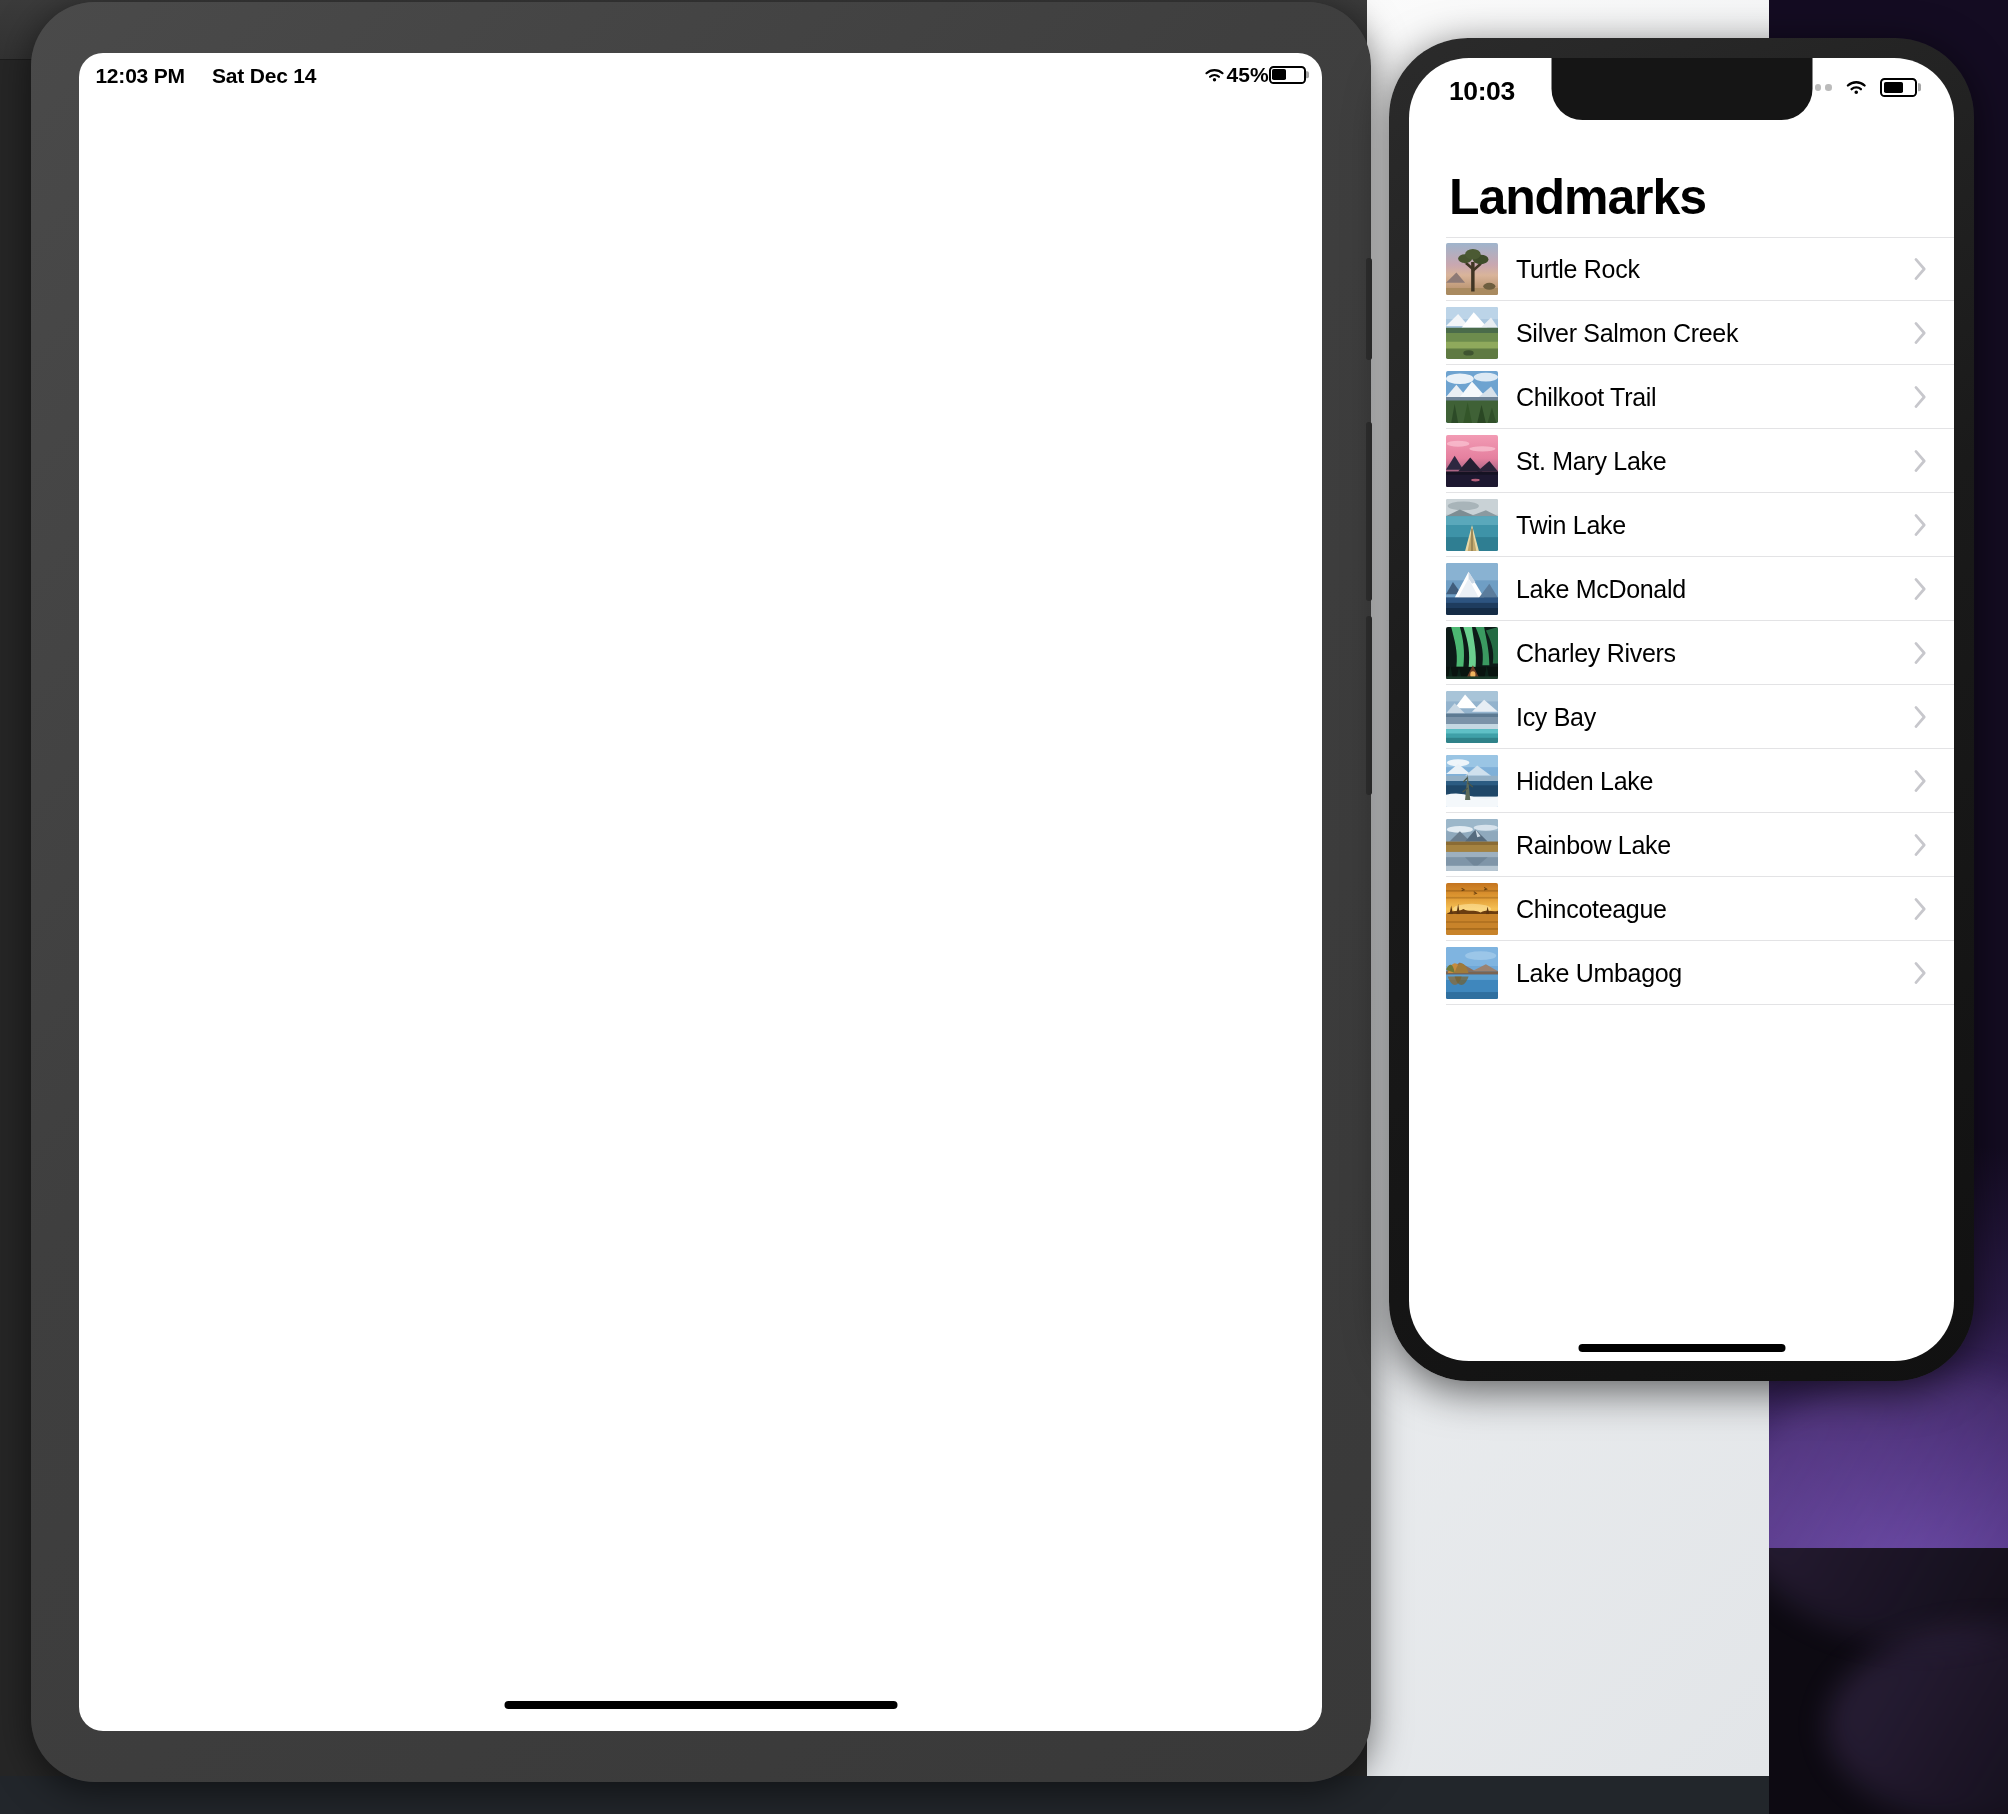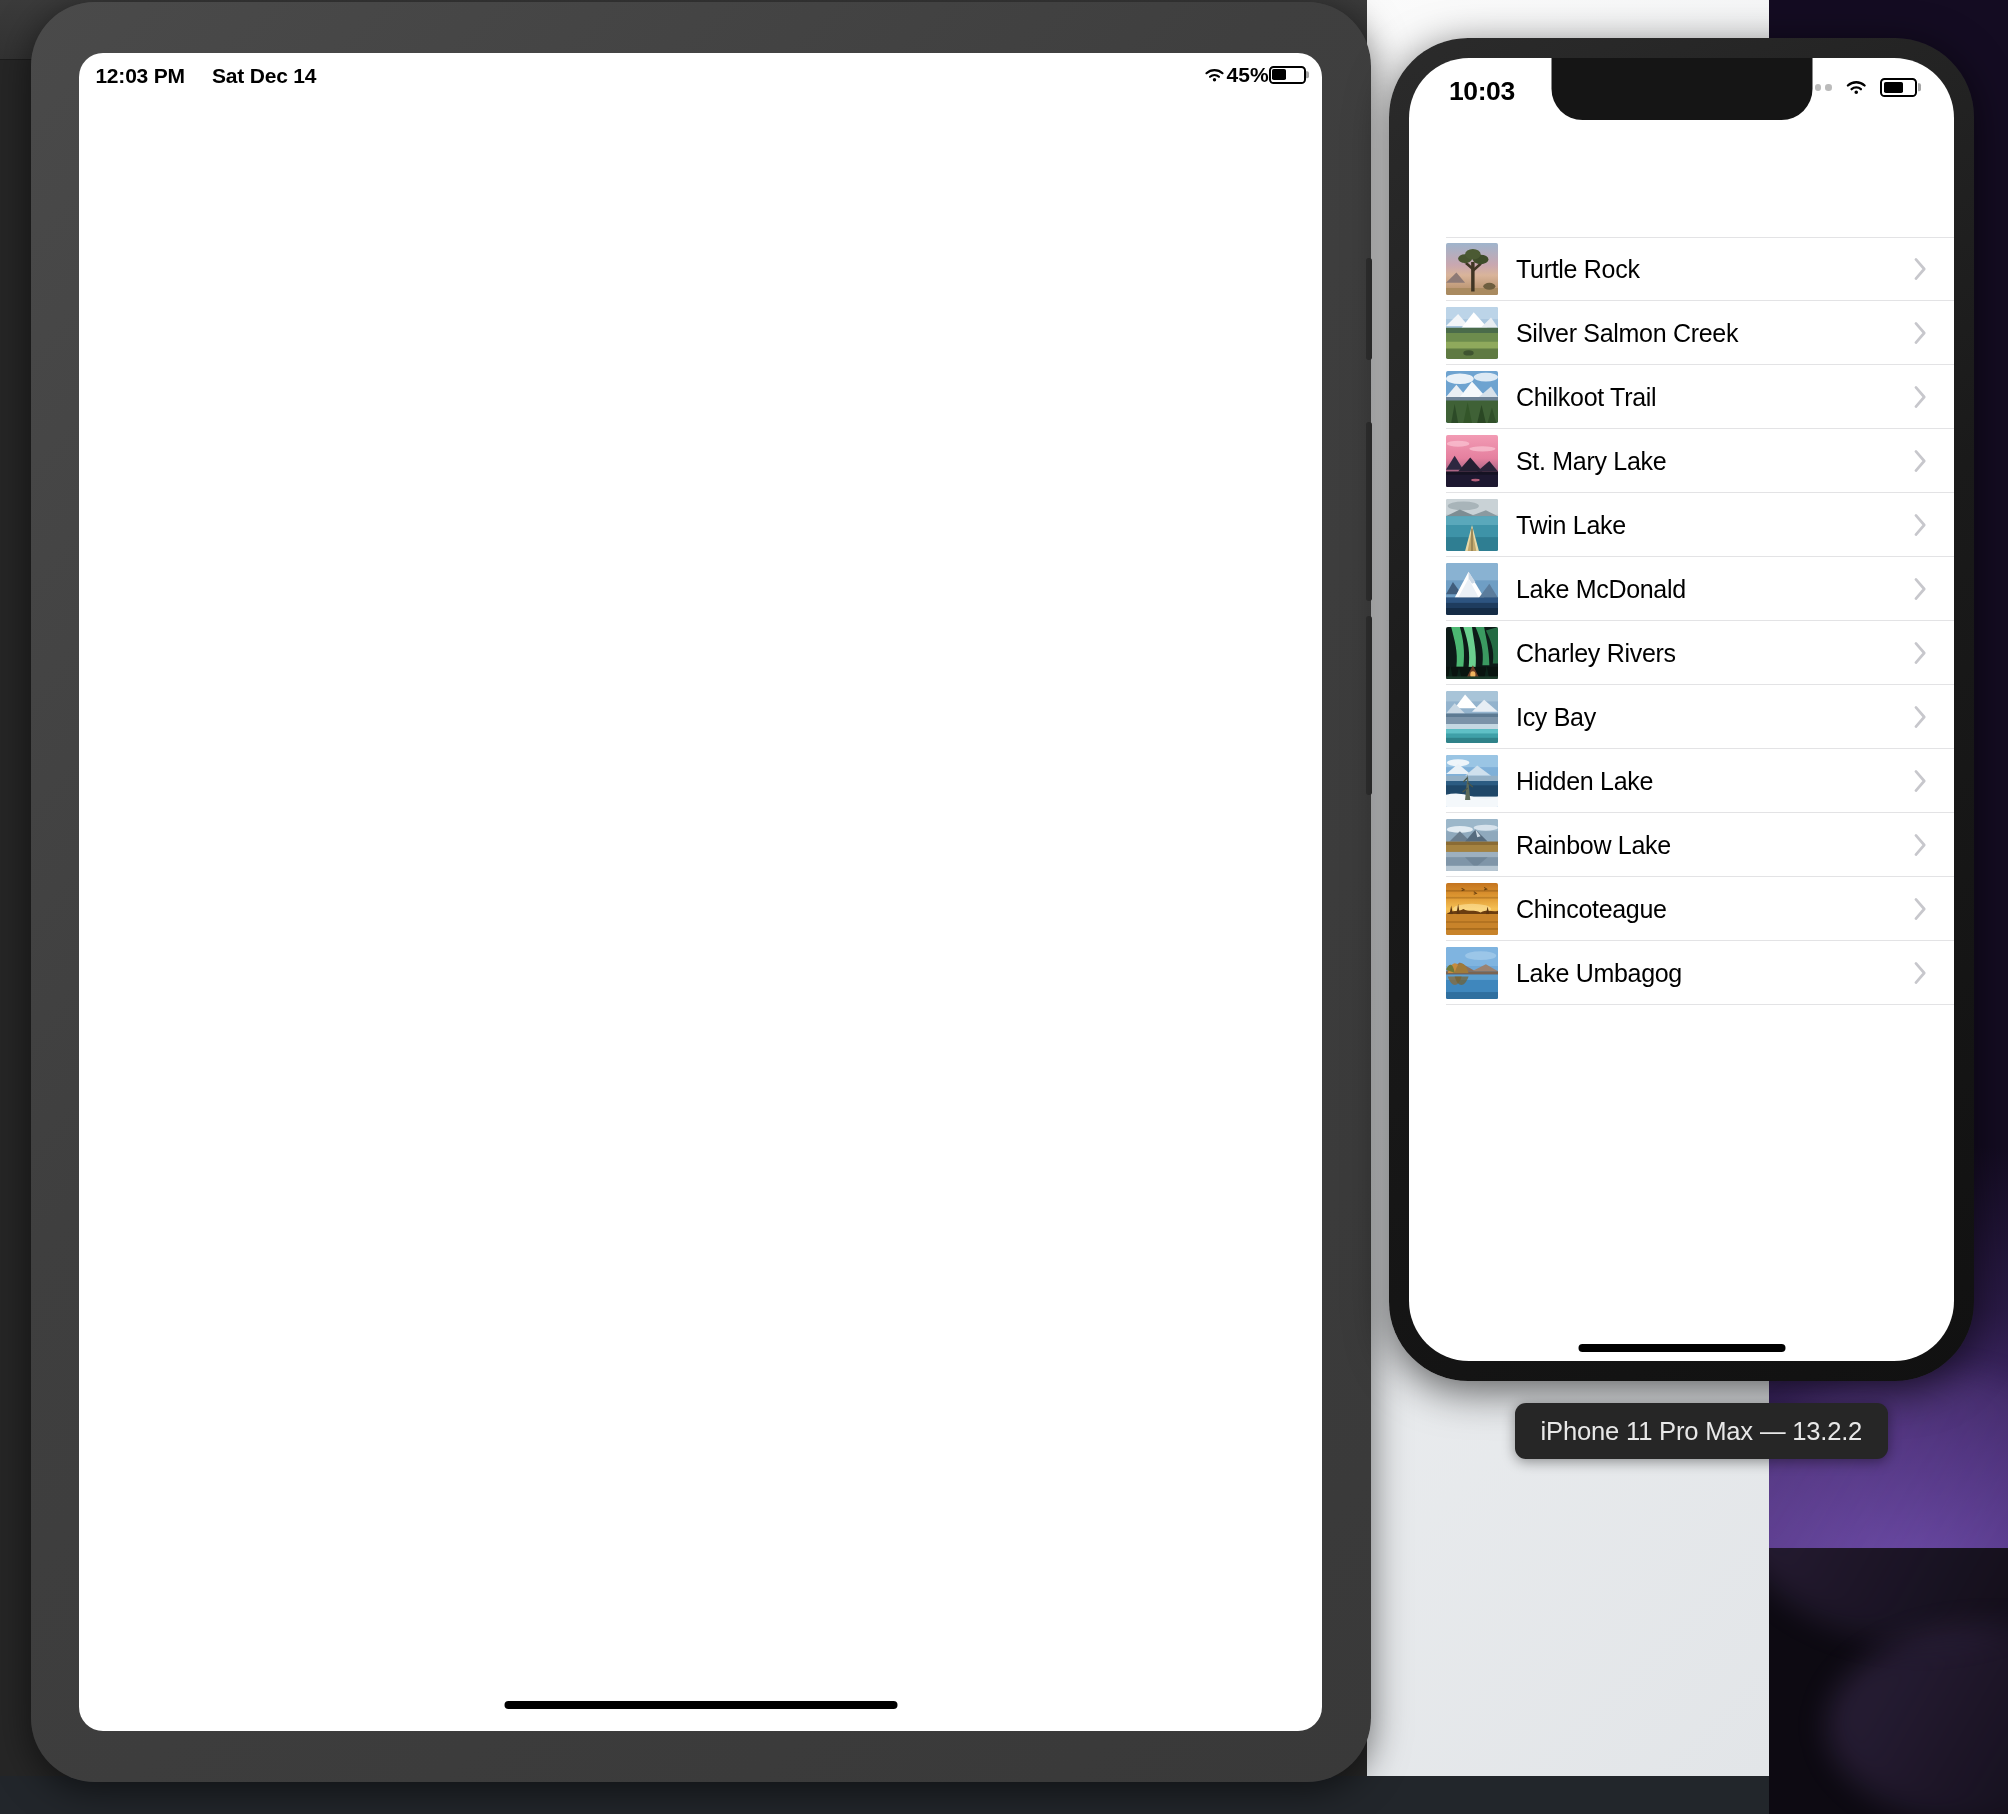--- a/index.html
+++ b/index.html
@@ -295,20 +295,21 @@
             <path d="M7.6 10.6a6.6 6.6 0 018.8 0" stroke="#000" stroke-width="2.2" fill="none" stroke-linecap="round"></path>
             <path d="M4.1 7.1a11.6 11.6 0 0115.8 0" stroke="#000" stroke-width="2.2" fill="none" stroke-linecap="round"></path>
           </svg>
           <span class="battery">
             <span class="fill" style="width:58%"></span>
             <span class="tip"></span>
           </span>
         </div>
       </div>
 
+      <div class="nav-title">Landmarks</div>
 
       <div class="list">
 
         <div class="row">
           <span class="thumb">
             <svg viewBox="0 0 60 60" preserveAspectRatio="none">
               <defs>
                   <linearGradient id="g1" x1="0" y1="0" x2="0" y2="1">
                 <stop offset="0%" stop-color="#9fb4cc"></stop>
                     <stop offset="42%" stop-color="#c9a7b0"></stop>
@@ -618,16 +619,15 @@
               </svg>
           </span>
         </div>
 
       </div>
 
       <div class="ip-home-ind"></div>
     </div>
   </div>
 
-  <div class="devlabel">iPhone 11 Pro Max — 13.2.2</div>
 
 </div>
 
 
 </body></html>

